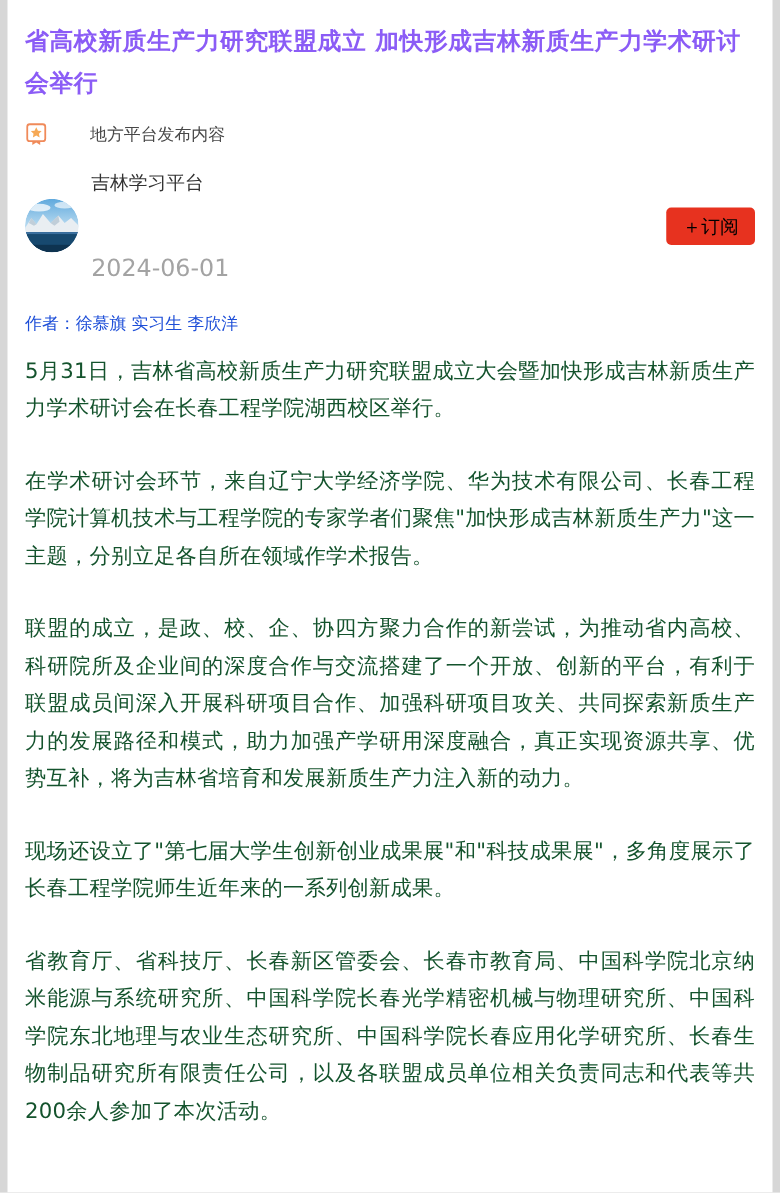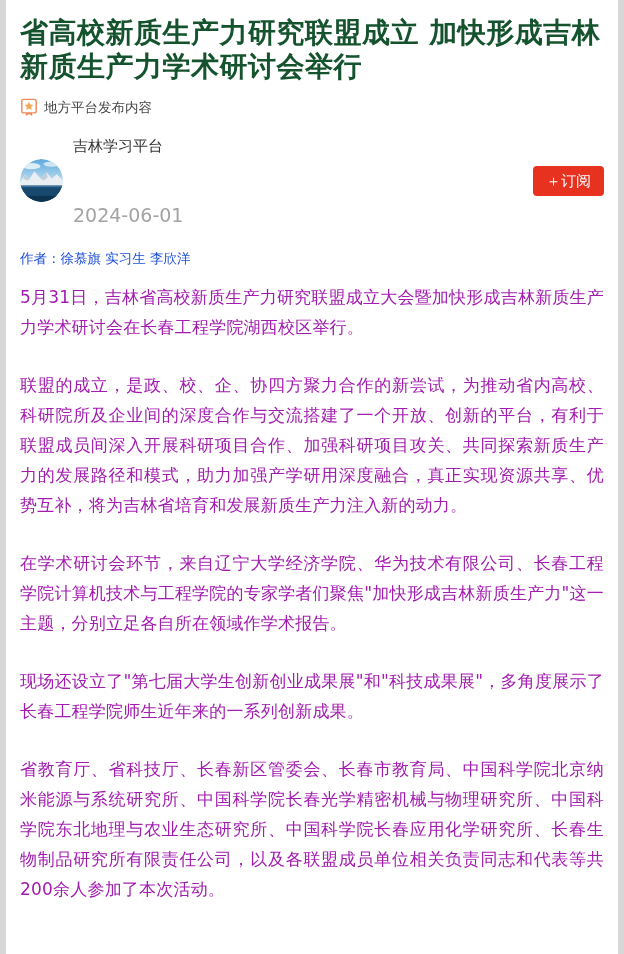--- a/index.html
+++ b/index.html
@@ -17,30 +17,31 @@
   }
   .card {
     width: 612px;
     min-height: 954px;
     margin: 0 auto;
     background: #ffffff;
     padding: 16px 14px 34px 14px;
   }
   .article-title {
     margin: 0;
-    font-size: 28px;
+    font-size: 19px;
     font-weight: 700;
     line-height: 34px;
-    color: #14532d;
+    color: #8b5cf6;
     letter-spacing: 0.5px;
   }
   .tag-row {
     display: flex;
     align-items: center;
     margin-top: 14px;
+    gap: 28px;
   }
   .tag-icon {
     width: 18px;
     height: 19px;
     margin-right: 6px;
     flex: 0 0 auto;
     display: inline-flex;
   }
   .tag-label {
     font-size: 13.5px;
@@ -77,38 +78,38 @@
     color: #a3a3a3;
     line-height: 18px;
     margin-top: 2px;
   }
   .spacer { flex: 1 1 auto; }
   .subscribe-btn {
     border: none;
     border-radius: 4px;
     padding: 6px 13px;
     font-size: 15px;
-    color: #ffffff;
+    color: #000000;
     cursor: pointer;
     font-family: inherit;
     line-height: 18px;
   }
   .byline {
     margin-top: 26px;
     font-size: 13.5px;
     color: #1d4ed8;
   }
   .article-body {
     margin-top: 14px;
   }
   .article-body p.para {
     margin: 0 0 28px 0;
     font-size: 17px;
     line-height: 30px;
-    color: #a21caf;
+    color: #14532d;
     text-align: justify;
     letter-spacing: 0.2px;
   }
   .article-body p.para:last-child { margin-bottom: 0; }
 </style>
 </head>
 <body>
 
 <div class="page-wrap">
   <div class="card">
@@ -155,20 +156,20 @@
         <span class="publish-date">2024-06-01</span>
       </div>
       <div class="spacer"></div>
       <button class="subscribe-btn" style="background: rgb(231, 50, 31);">＋订阅</button>
     </div>
 
     <div class="byline">作者：徐慕旗 实习生 李欣洋</div>
 
     <div class="article-body">
         <p class="para">5月31日，吉林省高校新质生产力研究联盟成立大会暨加快形成吉林新质生产力学术研讨会在长春工程学院湖西校区举行。</p>
+        <p class="para">在学术研讨会环节，来自辽宁大学经济学院、华为技术有限公司、长春工程学院计算机技术与工程学院的专家学者们聚焦"加快形成吉林新质生产力"这一主题，分别立足各自所在领域作学术报告。</p>
         <p class="para">联盟的成立，是政、校、企、协四方聚力合作的新尝试，为推动省内高校、科研院所及企业间的深度合作与交流搭建了一个开放、创新的平台，有利于联盟成员间深入开展科研项目合作、加强科研项目攻关、共同探索新质生产力的发展路径和模式，助力加强产学研用深度融合，真正实现资源共享、优势互补，将为吉林省培育和发展新质生产力注入新的动力。</p>
-        <p class="para">在学术研讨会环节，来自辽宁大学经济学院、华为技术有限公司、长春工程学院计算机技术与工程学院的专家学者们聚焦"加快形成吉林新质生产力"这一主题，分别立足各自所在领域作学术报告。</p>
         <p class="para">现场还设立了"第七届大学生创新创业成果展"和"科技成果展"，多角度展示了长春工程学院师生近年来的一系列创新成果。</p>
         <p class="para">省教育厅、省科技厅、长春新区管委会、长春市教育局、中国科学院北京纳米能源与系统研究所、中国科学院长春光学精密机械与物理研究所、中国科学院东北地理与农业生态研究所、中国科学院长春应用化学研究所、长春生物制品研究所有限责任公司，以及各联盟成员单位相关负责同志和代表等共200余人参加了本次活动。</p>
       </div>
 
   </div>
 </div>
 
 </body></html>

